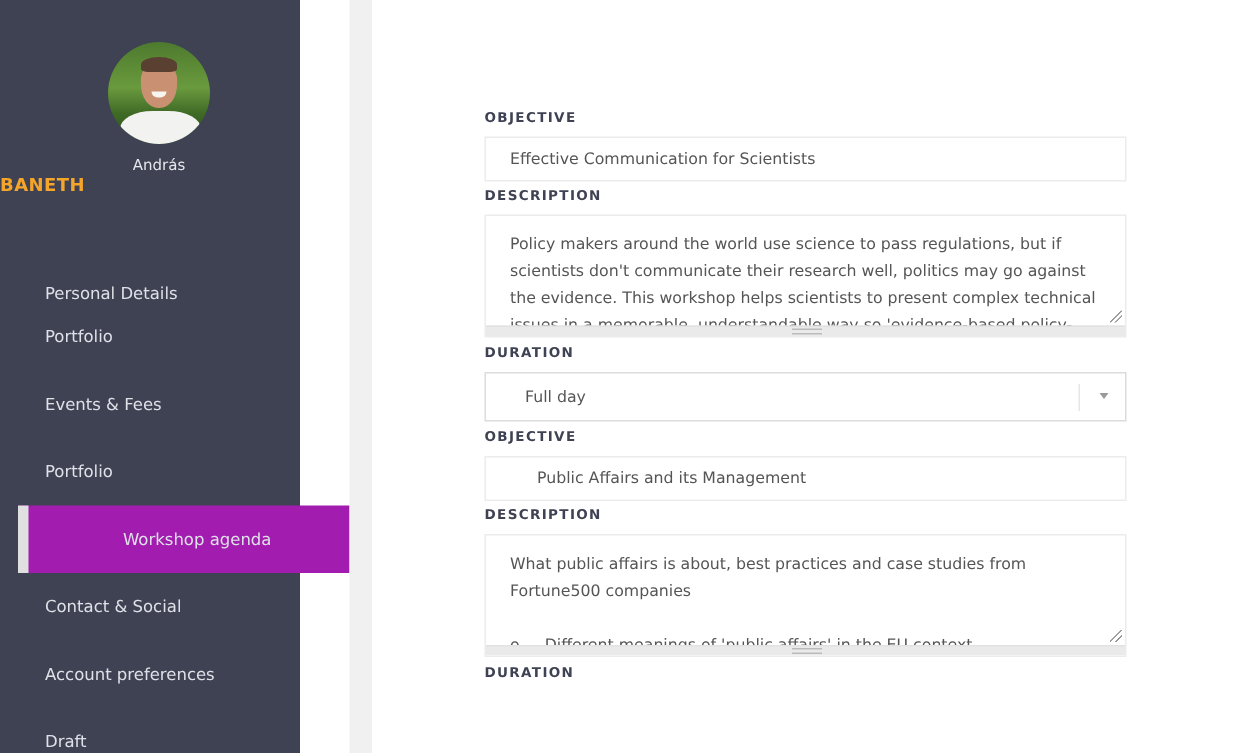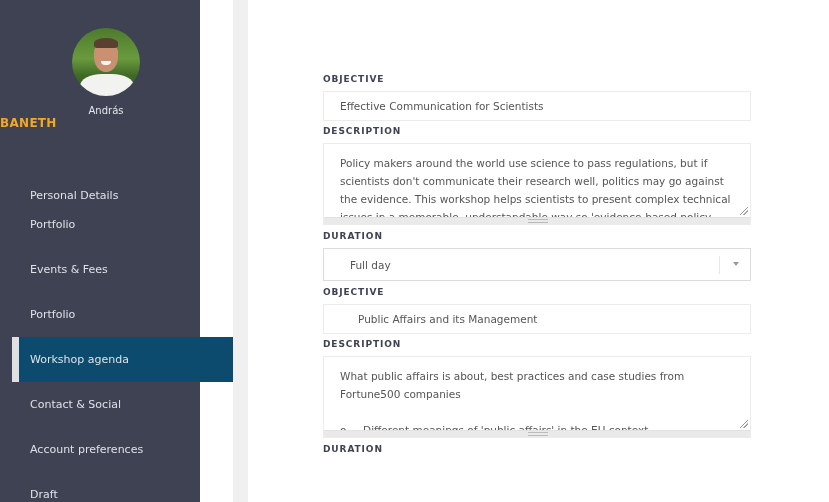--- a/index.html
+++ b/index.html
@@ -46,21 +46,22 @@
       text-align: left; color: #f4a52a; font-size: 12px; font-weight: bold;
       letter-spacing: 0.3px;
     }
     .nav { position: absolute; left: 0; top: 157px; width: 233px; }
     .nav-item {
       position: absolute; left: 12px; width: 221px; height: 45px;
       display: flex; align-items: center; padding-left: 18px;
       color: #dfe1e8; font-size: 11px; cursor: pointer;
     }
     .nav-item.active {
-      background: #0c4a6e;
+      background: #a21caf;
+      justify-content: center;
     }
     .nav-item.active::before {
       content: ""; position: absolute; left: 0; top: 0; width: 7px; height: 45px;
       background: #e0e0e0;
     }
     .gutter {
       position: absolute; left: 233px; top: 0; width: 15px; height: 502px;
       background: #f0f0f0;
     }
     .content {

